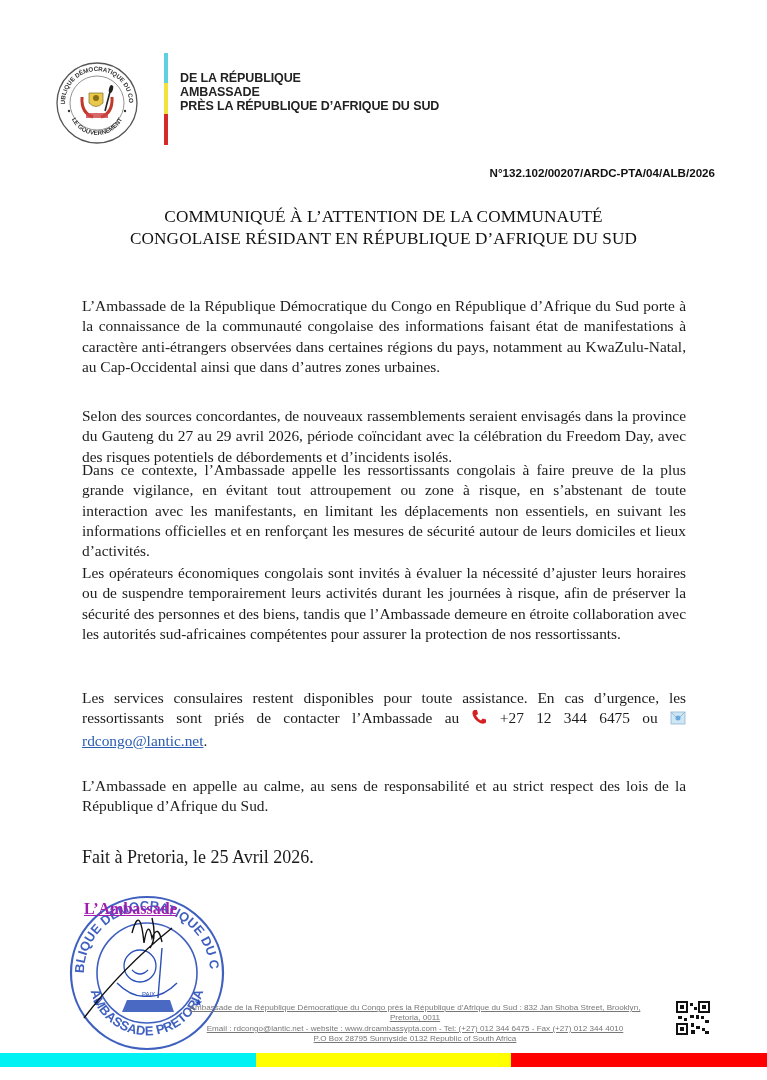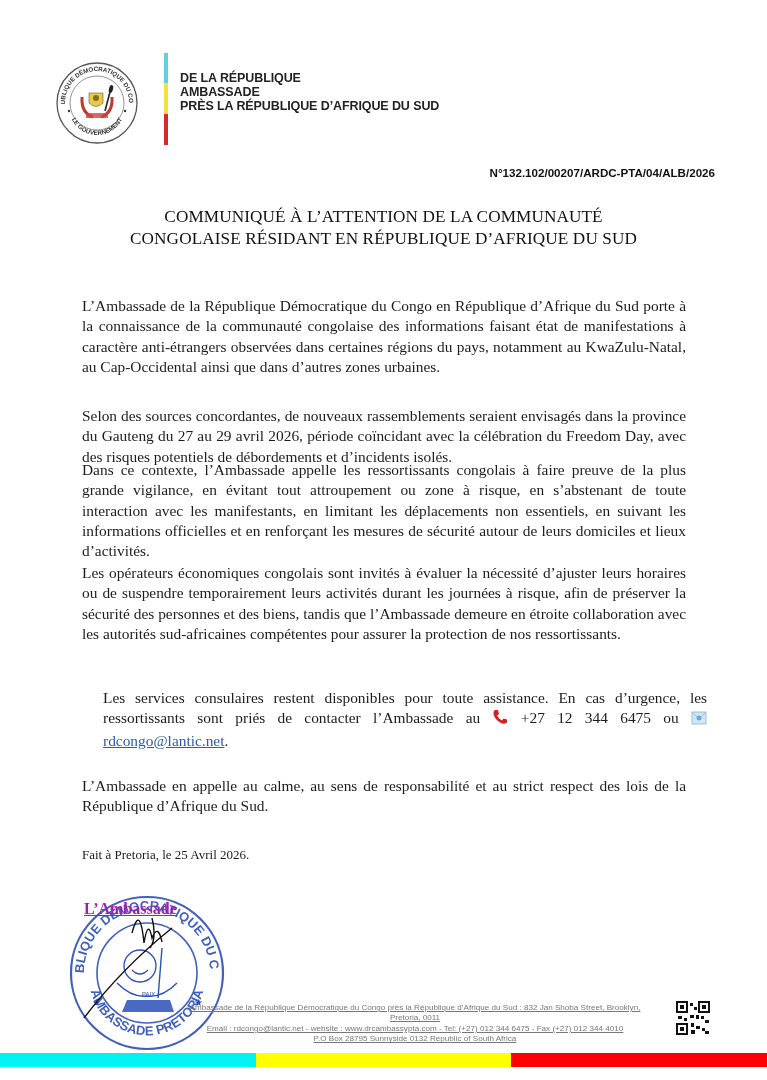--- a/index.html
+++ b/index.html
@@ -16,23 +16,23 @@
     font-weight: bold; font-size: 12.5px; line-height: 14px; color: #222; letter-spacing: -0.1px; }
   .ref { right: 52px; top: 166px; font-family: "Liberation Sans", "DejaVu Sans", sans-serif;
     font-weight: bold; font-size: 11.6px; color: #111; }
   .title { left: 0; width: 767px; top: 206px; text-align: center; font-size: 17.2px; line-height: 22px;
     color: #111; font-weight: normal; letter-spacing: 0.1px; }
   .body { left: 82px; width: 604px; font-size: 15.4px; line-height: 20.3px; text-align: justify; color: #1c1c1c; }
   .p1 { top: 296px; }
   .p2 { top: 379px; margin-top: 27px; }
   .p3 { top: 460px; }
   .p4 { top: 563px; }
-  .p5 { top: 688px; margin-left: 21px; }
+  .p5 { top: 688px; }
   .p6 { top: 776px; }
-  .done { left: 82px; top: 847px; font-size: 13px; }
+  .done { left: 82px; top: 847px; font-size: 18px; }
   .sig-label { left: 84px; top: 900px; font-size: 16px; font-weight: bold; text-decoration: underline; color:#a21caf; }
   .link { color: #2a5db0; text-decoration: underline; }
   .ico { display: inline-block; vertical-align: -2px; }
   .stamp { left: 62px; top: 888px; width: 170px; height: 165px; }
   .foot { left: 180px; width: 470px; top: 1003px; font-family: "Liberation Sans", "DejaVu Sans", sans-serif;
     font-size: 8.1px; line-height: 10.4px; color: #777; text-align: center; text-decoration: underline; }
   .qr { left: 676px; top: 1001px; width: 34px; height: 34px; }
   .strip { left: 0; top: 1053px; width: 767px; height: 14px; display: flex; }
   .strip div { flex: 1; height: 14px; }
 </style>

